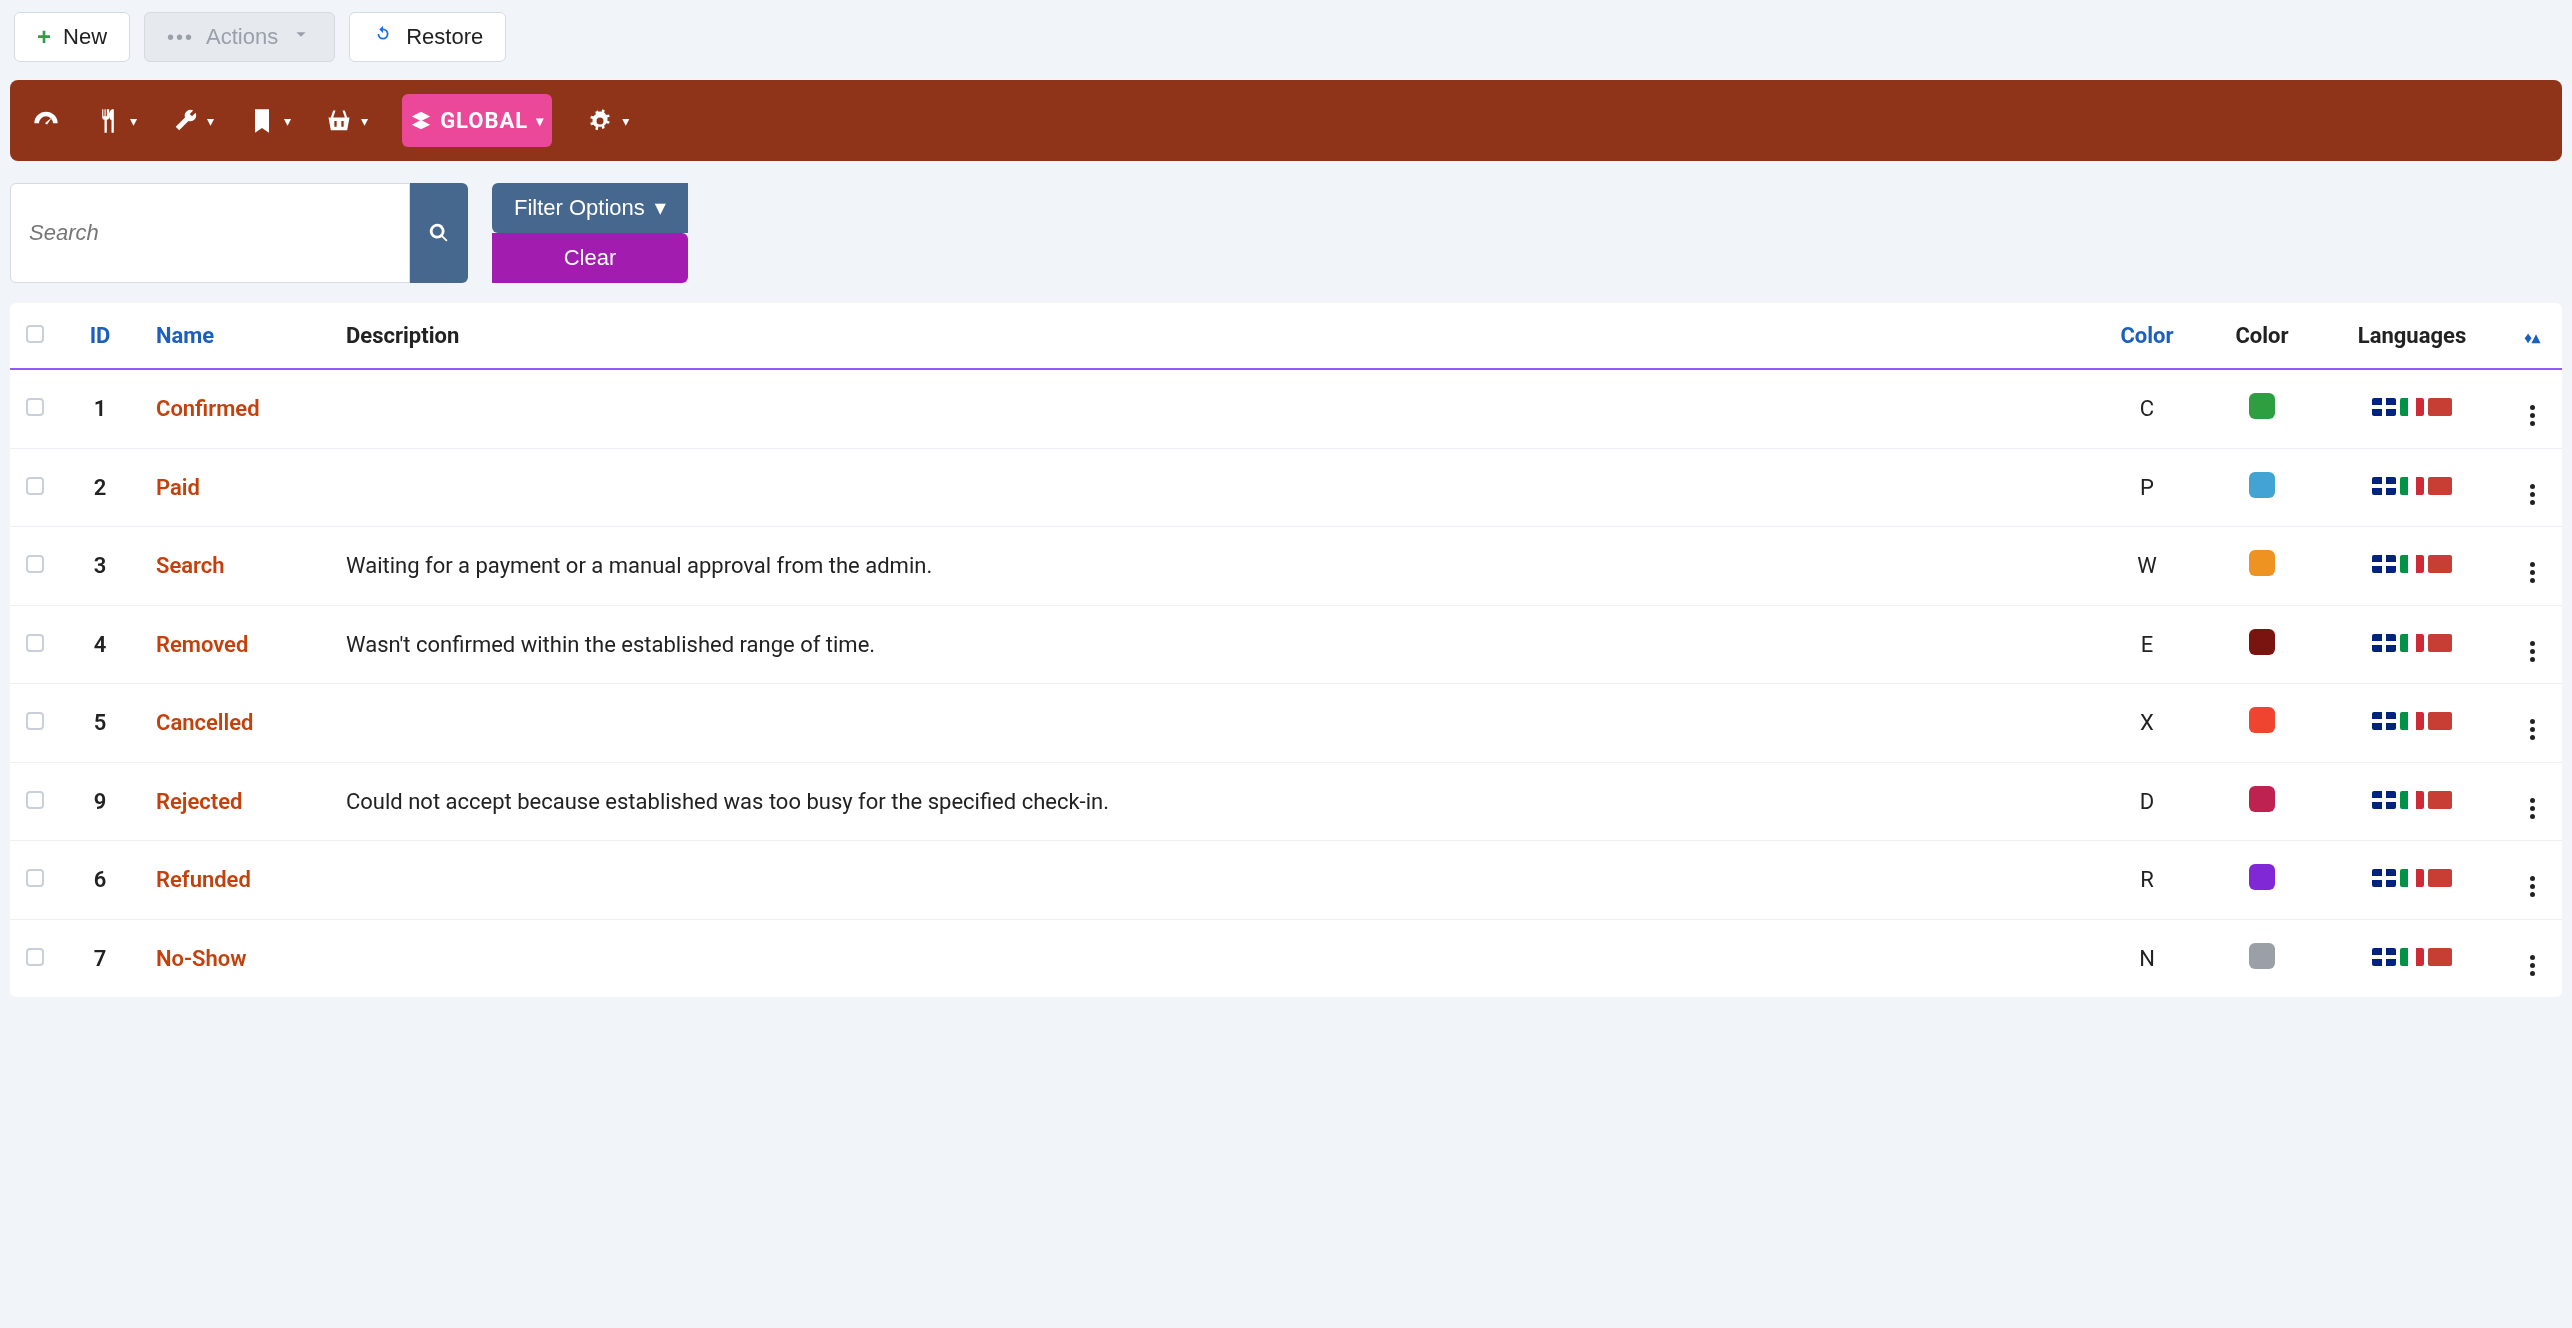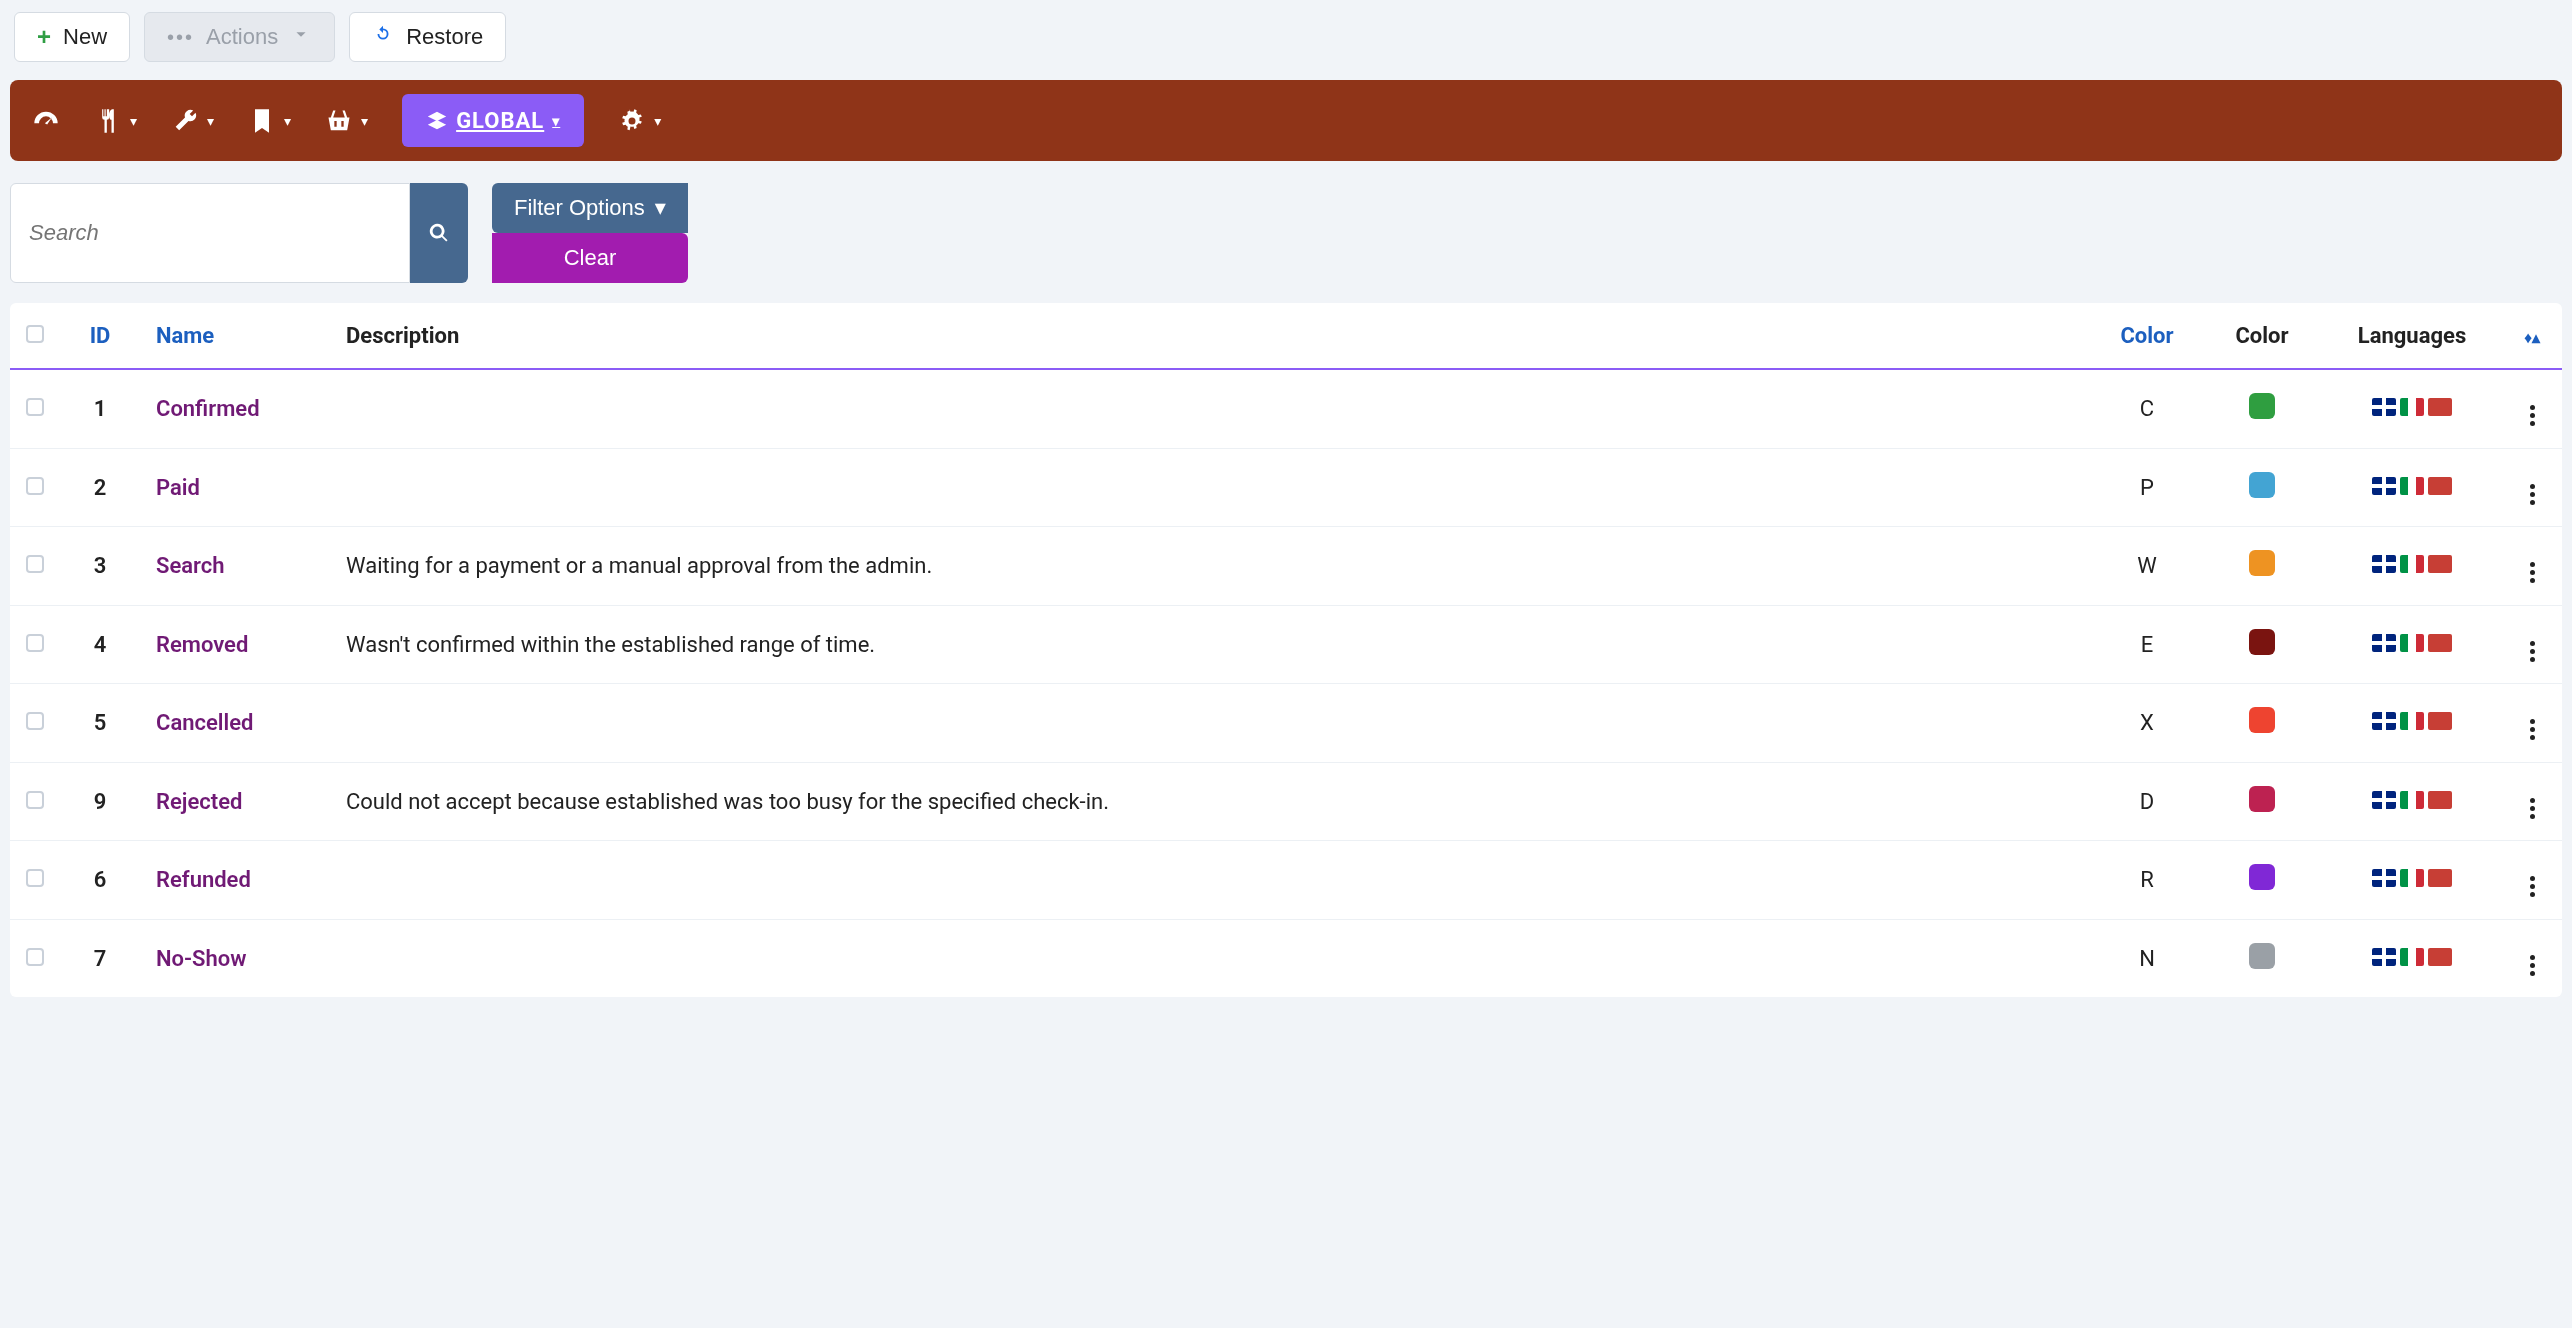--- a/index.html
+++ b/index.html
@@ -48,26 +48,25 @@
 }
 .nav-item {
   color: #fff;
   display: inline-flex;
   align-items: center;
   gap: 8px;
   cursor: pointer;
 }
 .nav-chev { font-size: 14px; }
 .nav-global {
-  background: #8b5cf6;
+  background: #ec4899;
   border-radius: 6px;
-  padding: 14px 24px;
+  padding: 14px 8px;
   font-weight: 700;
   letter-spacing: 1px;
-  text-decoration: underline;
 }
 
 .filterbar {
   display: flex;
   gap: 24px;
   padding: 22px 10px 20px;
 }
 .search-wrap { display: flex; }
 .search-input {
   width: 400px;
@@ -133,21 +132,21 @@
   vertical-align: middle;
 }
 tbody tr:last-child td { border-bottom: none; }
 .chk {
   width: 18px; height: 18px;
   border: 2px solid #c9d0d9;
   border-radius: 4px;
   display: inline-block;
   cursor: pointer;
 }
-.name-link { color: #701a75; font-weight: 600; cursor: pointer; }
+.name-link { color: #c2410c; font-weight: 600; cursor: pointer; }
 .swatch {
   width: 26px; height: 26px;
   border-radius: 6px;
   display: inline-block;
 }
 .flags { display: inline-flex; gap: 4px; }
 .flag { width: 24px; height: 18px; border-radius: 2px; position: relative; overflow: hidden; display: inline-block; }
 .flag-uk { background: #00247d; }
 .flag-uk::before {
   content: ''; position: absolute; inset: 0;

